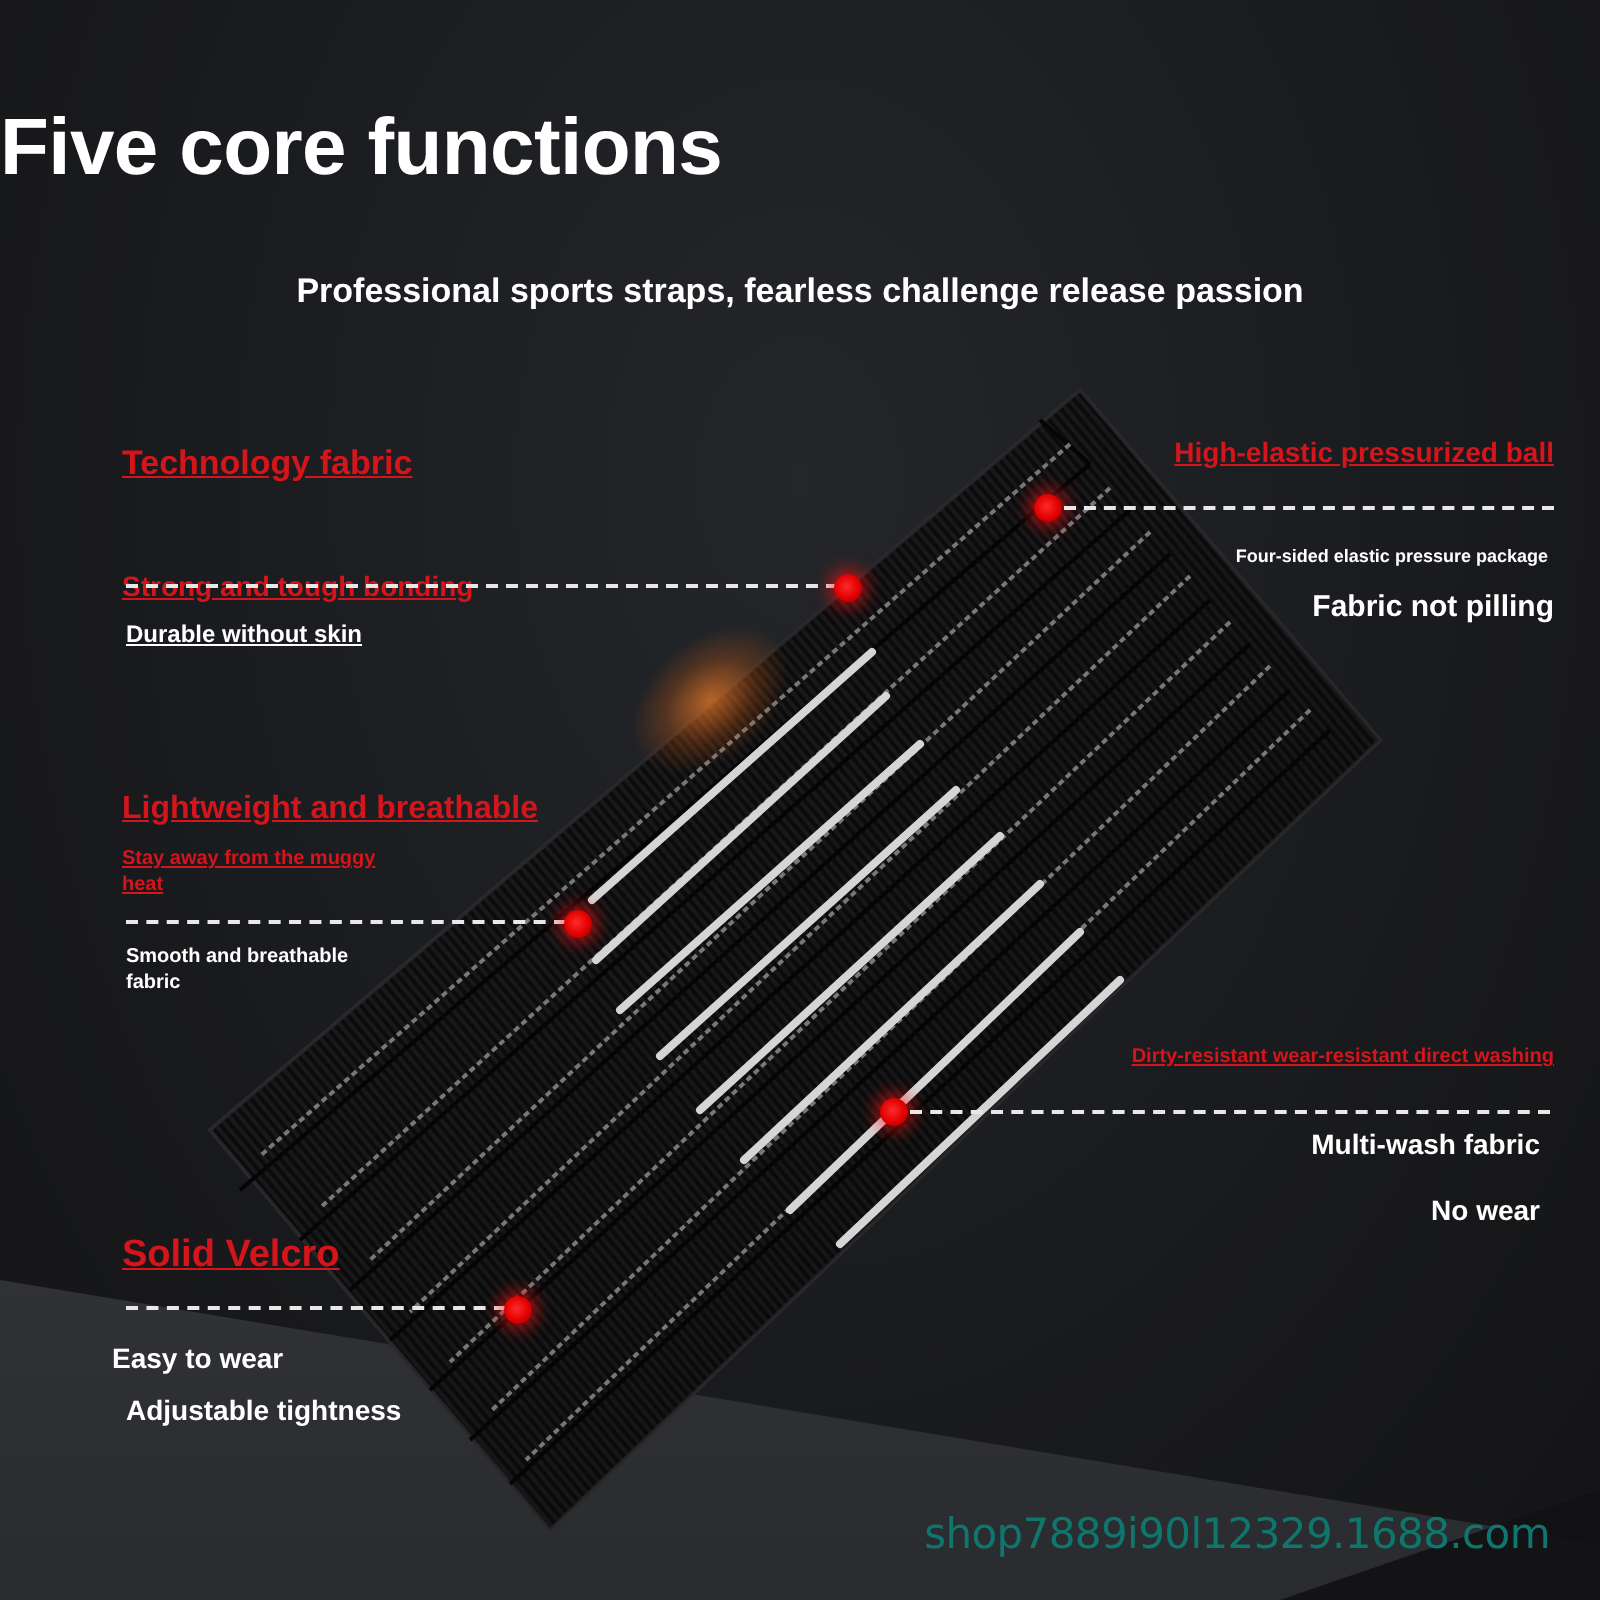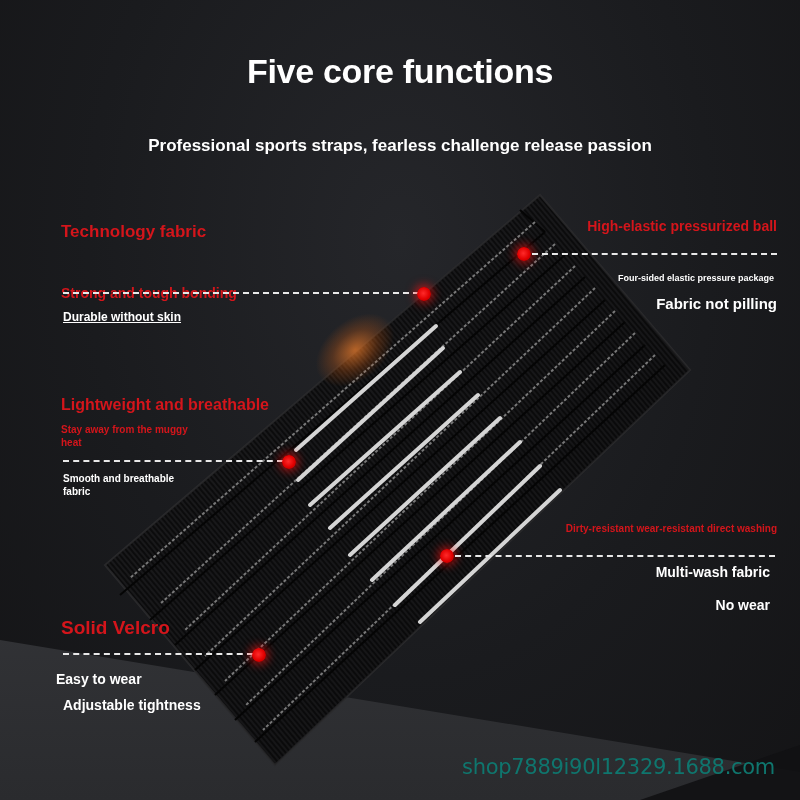--- a/index.html
+++ b/index.html
@@ -16,37 +16,37 @@
       clip-path: polygon(0 640px, 800px 772px, 800px 800px, 0 800px);
     }
     .bg-wedge-dark {
       position: absolute; inset: 0;
       background: #111113;
       clip-path: polygon(640px 800px, 800px 745px, 800px 800px);
       opacity: 0.9;
     }
     .title {
       position: absolute; left: 0; width: 800px; top: 52px;
-      text-align: center; font-size: 34px; font-weight: bold; letter-spacing: -0.3px;
+      text-align: left; font-size: 40px; font-weight: bold; letter-spacing: -0.3px;
     }
     .subtitle {
       position: absolute; left: 0; width: 800px; top: 136px;
       text-align: center; font-size: 17px; font-weight: bold;
     }
     .strap-wrap {
       position: absolute; left: 0; top: 0; width: 800px; height: 800px;
       pointer-events: none;
     }
     .glow {
       position: absolute; left: 310px; top: 320px; width: 90px; height: 60px;
       background: radial-gradient(ellipse, rgba(230,120,40,0.75) 0%, rgba(200,90,20,0.3) 40%, rgba(0,0,0,0) 70%);
       transform: rotate(-40deg);
     }
     .label { position: absolute; font-weight: bold; white-space: nowrap; }
-    .red { color: #d4151b; }
+    .red { color: #d4151b; text-decoration: underline; }
     .white { color: #ffffff; }
     .right { text-align: center; }
     .dash {
       position: absolute; height: 0;
       border-top: 2px dashed #e8e8e8;
     }
     .dot {
       position: absolute; width: 14px; height: 14px; border-radius: 50%;
       background: radial-gradient(circle at 45% 45%, #ff2a2a 0%, #e00000 55%, #900 100%);
       box-shadow: 0 0 8px 3px rgba(255,20,20,0.55);

